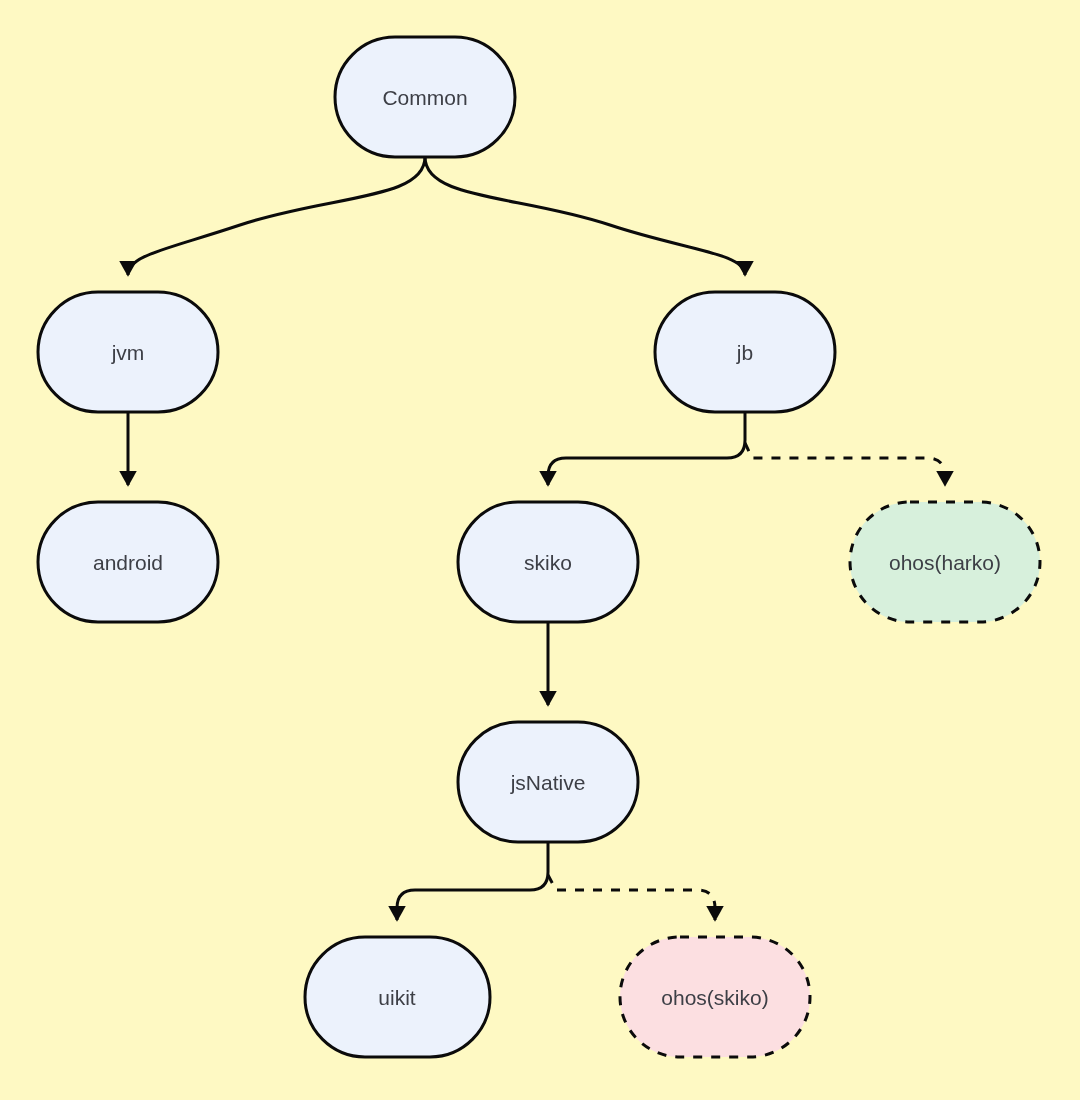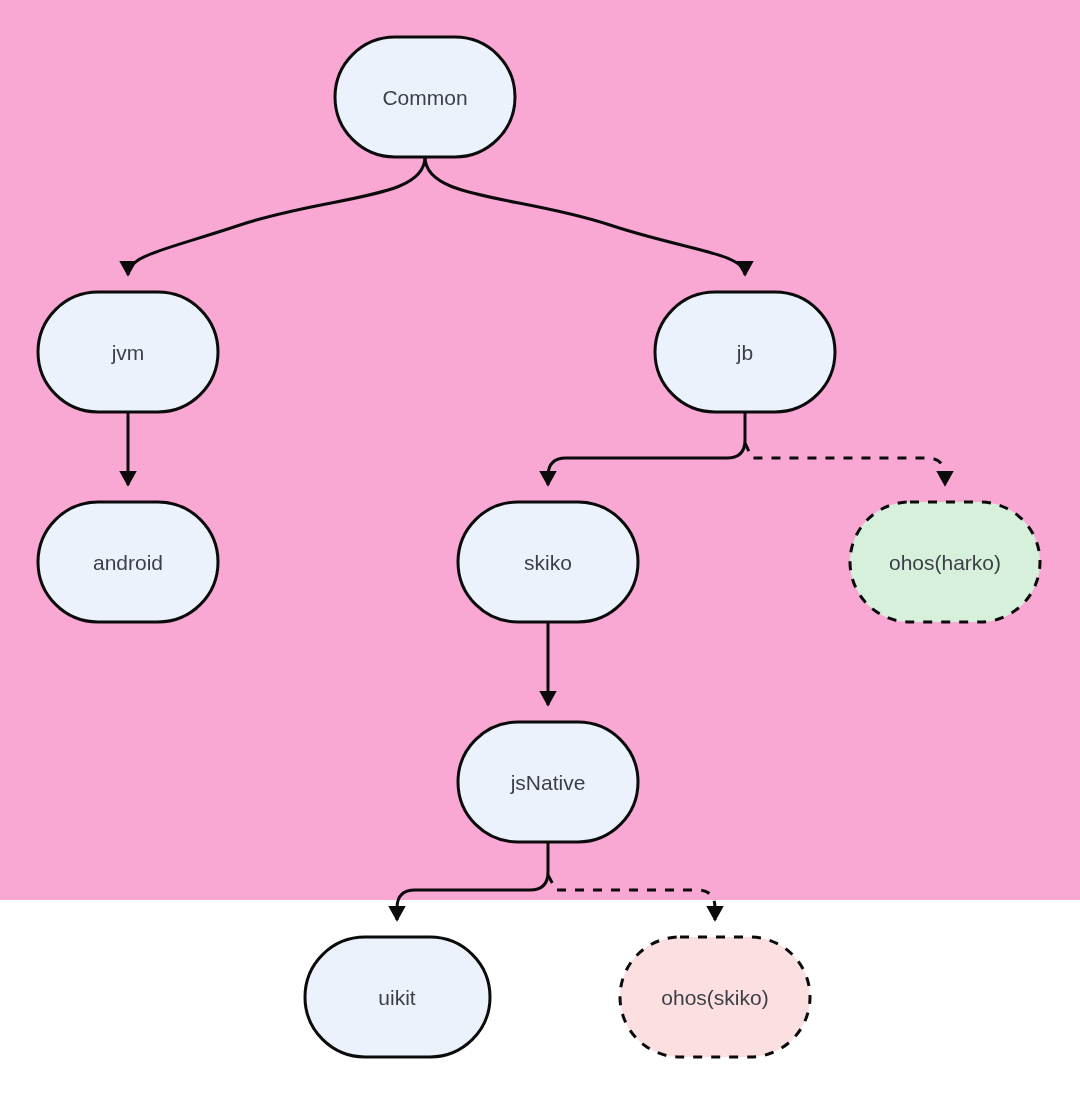--- a/index.html
+++ b/index.html
@@ -9,22 +9,22 @@
   }
   body {
     width: 1080px;
     height: 1100px;
     font-family: "Liberation Sans", sans-serif;
     overflow: hidden;
   }
   #diagram-root {
     position: relative;
     width: 1080px;
-    height: 900px;
-    background: #f9a8d4;
+    height: 1100px;
+    background: #fef9c3;
   }
   svg.flow {
     position: absolute;
     top: 0;
     left: 0;
     width: 1080px;
     height: 1100px;
     display: block;
   }
   .node-label {

